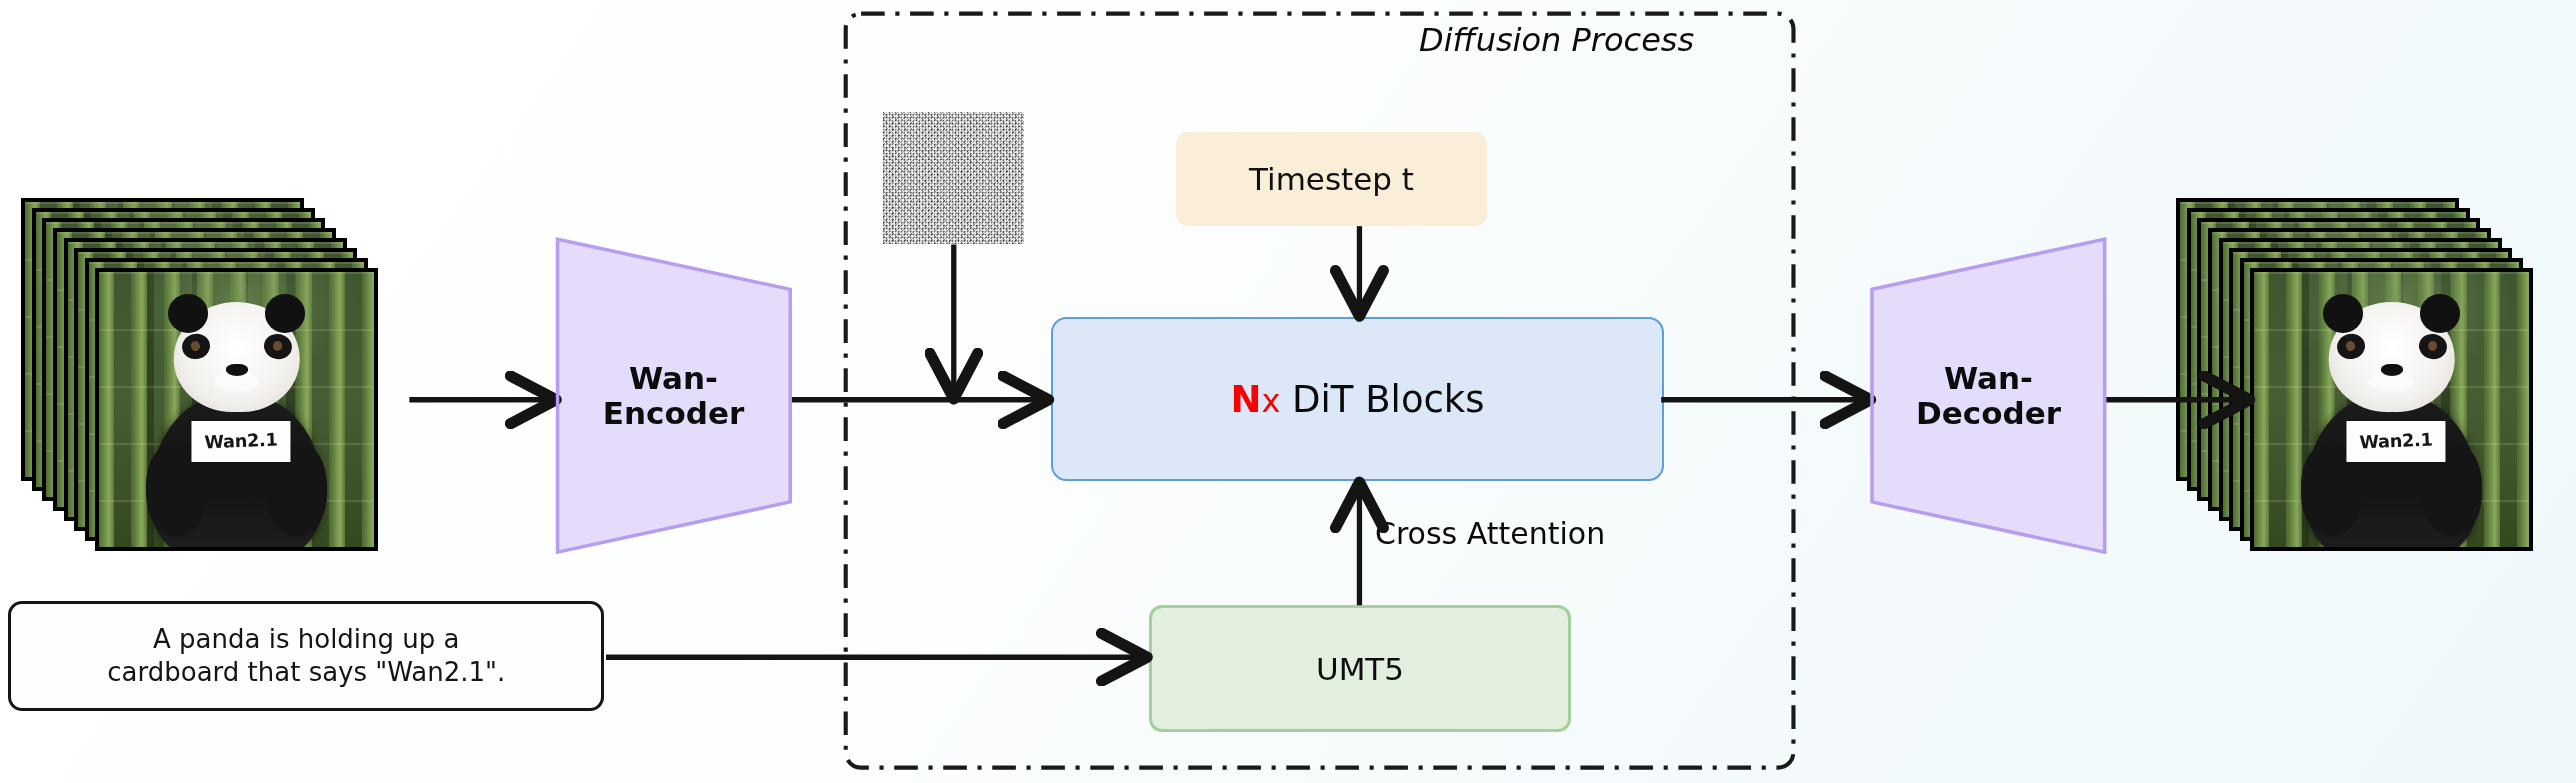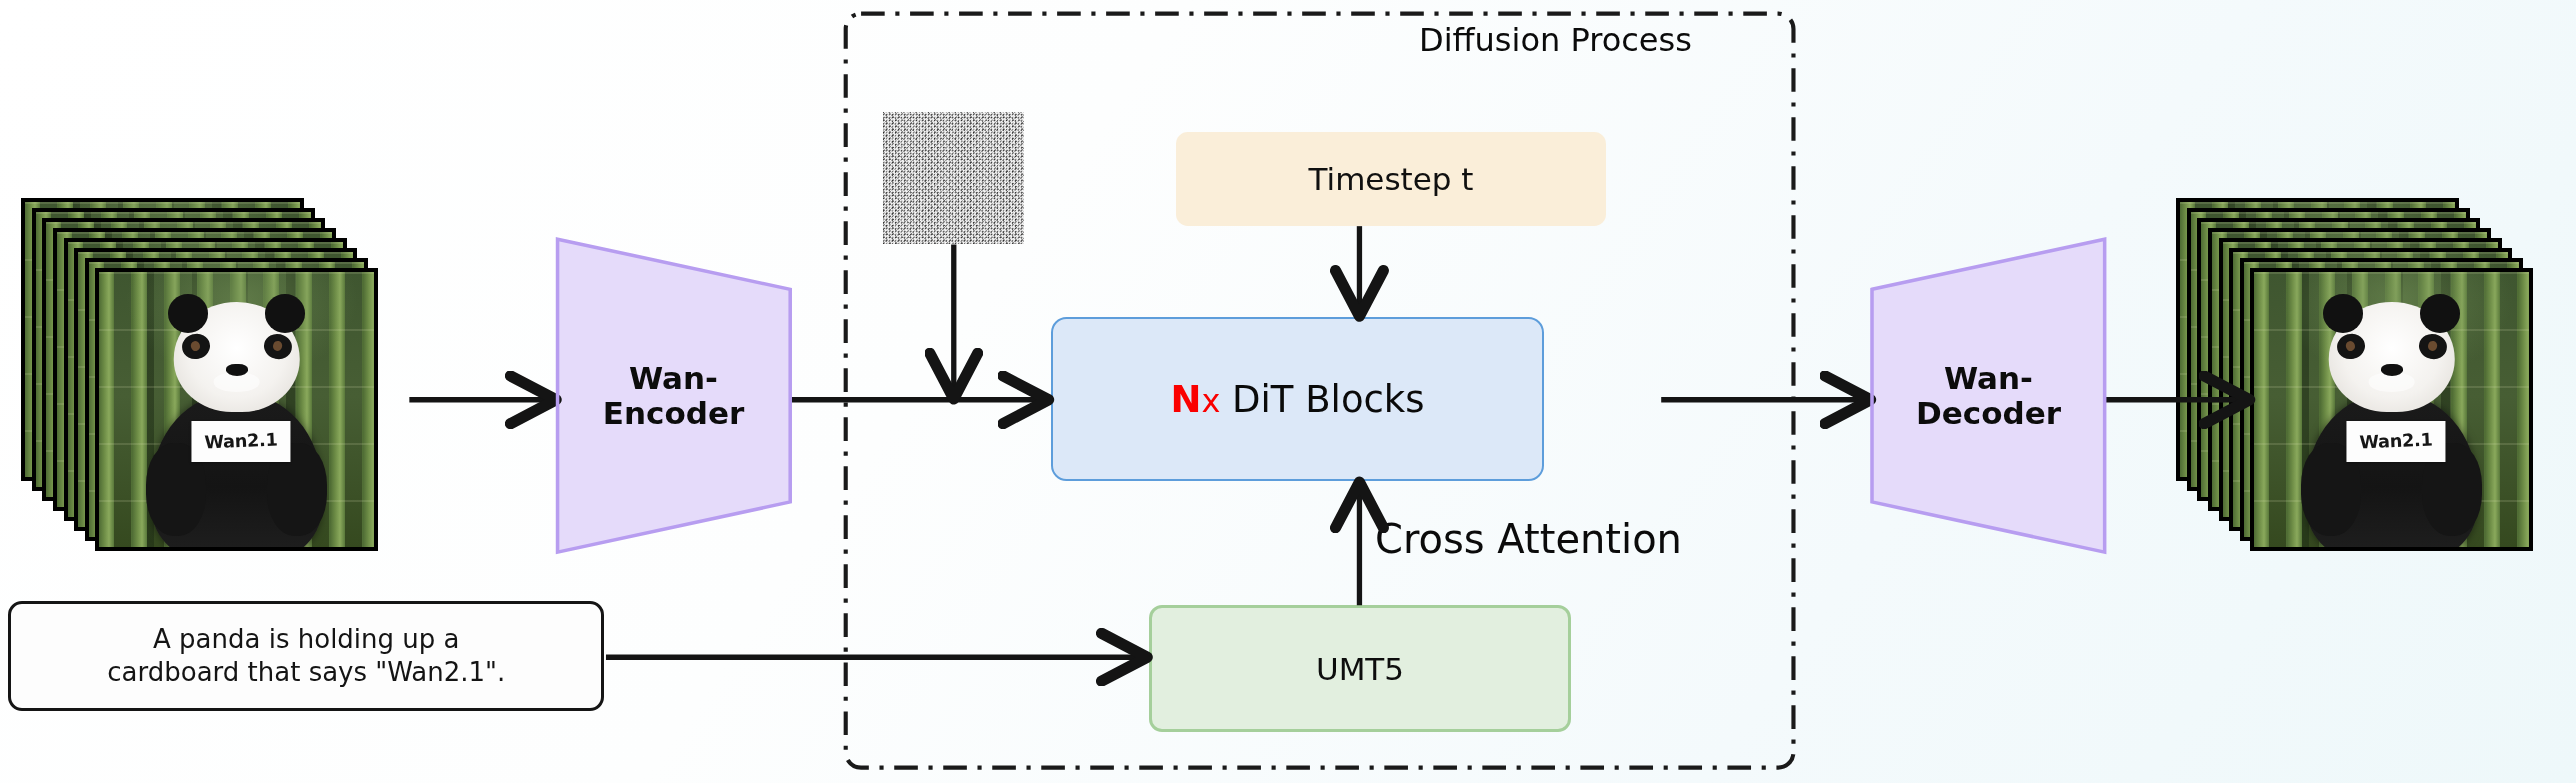--- a/index.html
+++ b/index.html
@@ -219,29 +219,29 @@
   .rbox {
     position: absolute;
     box-sizing: border-box;
     display: flex;
     align-items: center;
     justify-content: center;
     text-align: center;
   }
   #timestep-box {
     left: 1176px; top: 132px;
-    width: 430px; height: 94px;
+    width: 311px; height: 94px;
     background: #faeed9;
     border-radius: 11.8px;
     font-size: 31px;
     color: #101010;
   }
   #dit-box {
     left: 1051px; top: 317px;
-    width: 493px; height: 164px;
+    width: 613px; height: 164px;
     background: #dce8f8;
     border: 2.4px solid #5d9ddb;
     border-radius: 15.4px;
     text-align: right;
   }
   #dit-box .dit-text {
     font-size: 37px;
     color: #0a0a0a;
     white-space: nowrap;
   }
@@ -278,24 +278,25 @@
 
   
   .flabel {
     position: absolute;
     color: #0b0b0b;
     white-space: nowrap;
   }
   #diffusion-label {
     left: 1419px; top: 21px;
     font-size: 32px;
+    font-style: italic;
   }
   #cross-attn-label {
     left: 1375px; top: 516px;
-    font-size: 40px;
+    font-size: 30px;
   }
 </style>
 </head>
 <body>
 
 <div id="stage">
 
   <div class="frame-stack" id="input-stack" style="left:21px; top:198px; width:390px; height:366px;">
     <div class="frame" style="left:0px;   top:0px;   width:283px; height:283px;">
         <div class="art"></div>

